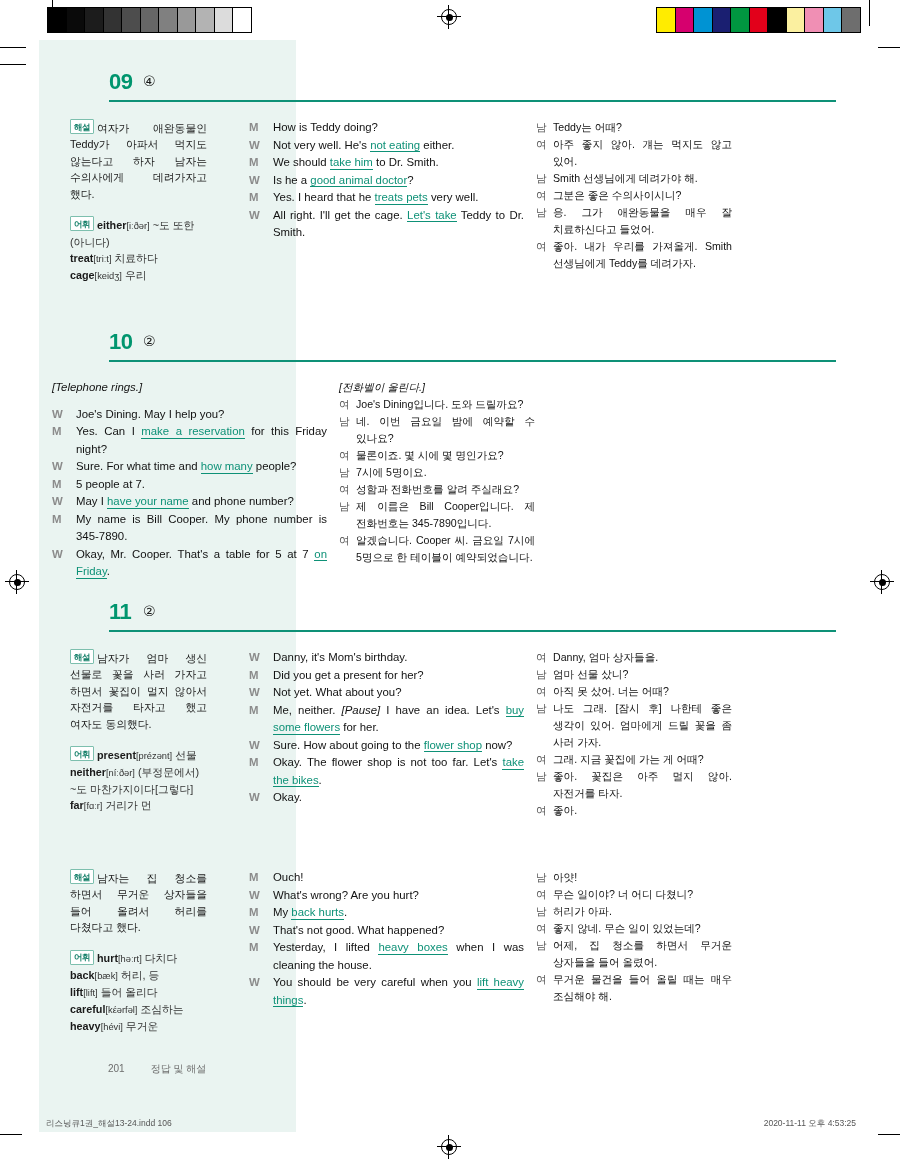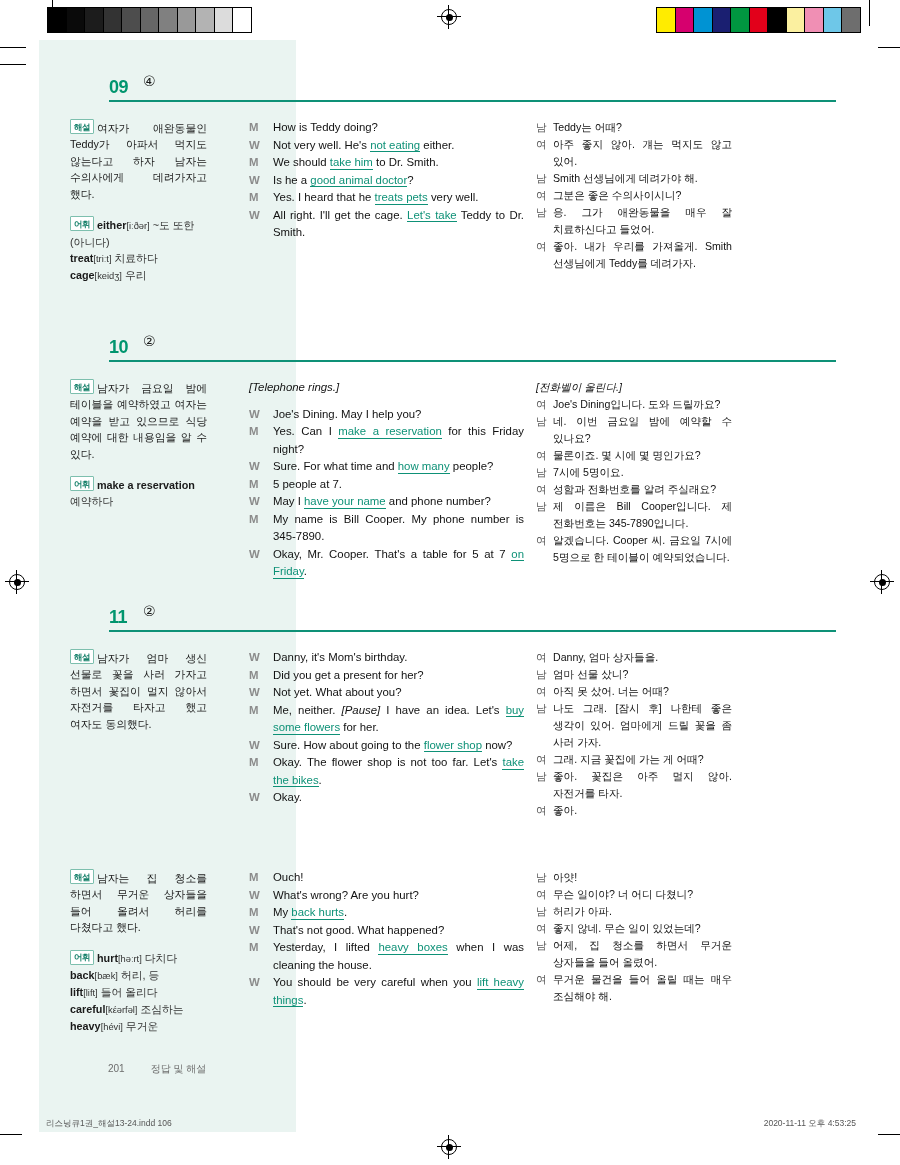--- a/index.html
+++ b/index.html
@@ -34,22 +34,22 @@
     background:#eaf4f1;
   }
 
   .content{position:absolute;left:39px;top:40px;width:822px;}
 
   
   .qblock{position:relative;}
 
   .qhead{position:relative;height:40px;padding-left:70px;}
   .qnum{
-    position:absolute;left:70px;top:12px;
-    font-size:18px;font-weight:bold;color:#00956e;
+    position:absolute;left:70px;top:4px;
+    font-size:22px;font-weight:bold;color:#00956e;
     letter-spacing:-0.5px;
   }
   .qans{
     position:absolute;left:104px;top:8px;
     font-size:14px;color:#1a1a1a;
   }
   .qrule{
     position:absolute;left:70px;right:25px;bottom:3px;height:2px;background:#0e9177;
   }
 
@@ -244,24 +244,20 @@
           </div>
         </div>
       </div>
       <div class="qblock" style="position: absolute; left: 0px; top: 285px; width: 822px;">
         <div class="qhead">
           <span class="qnum">10</span>
           <span class="qans">②</span>
           <span class="qrule"></span>
         </div>
         <div class="qbody">
-          <div class="col-exp">
-            <p class="exp-text"><span class="tag">해설</span>남자가 금요일 밤에 테이블을 예약하였고 여자는 예약을 받고 있으므로 식당 예약에 대한 내용임을 알 수 있다.</p>
-            <p class="voca"><span class="tag">어휘</span><span><span class="w">make a reservation</span> <span class="kr">예약하다</span></span></p>
-          </div>
           <div class="col-script">
             <div class="stage">[Telephone rings.]</div>
             <div class="line">
               <span class="spk">W</span>
               <span class="utt">Joe's Dining. May I help you?</span>
             </div>
             <div class="line">
               <span class="spk">M</span>
               <span class="utt">Yes. Can I <u class="hl">make a reservation</u> for this Friday night?</span>
             </div>
@@ -321,20 +317,21 @@
       </div>
       <div class="qblock" style="position: absolute; left: 0px; top: 555px; width: 822px;">
         <div class="qhead">
           <span class="qnum">11</span>
           <span class="qans">②</span>
           <span class="qrule"></span>
         </div>
         <div class="qbody">
           <div class="col-exp">
             <p class="exp-text"><span class="tag">해설</span>남자가 엄마 생신 선물로 꽃을 사러 가자고 하면서 꽃집이 멀지 않아서 자전거를 타자고 했고 여자도 동의했다.</p>
+            <p class="voca"><span class="tag">어휘</span><span><span class="w">present</span><span class="ph">[prézənt]</span> <span class="kr">선물</span></span><br><span><span class="w">neither</span><span class="ph">[níːðər]</span> <span class="kr">(부정문에서) ~도 마찬가지이다[그렇다]</span></span><br><span><span class="w">far</span><span class="ph">[fɑːr]</span> <span class="kr">거리가 먼</span></span></p>
           </div>
           <div class="col-script">
             <div class="line">
               <span class="spk">W</span>
               <span class="utt">Danny, it's Mom's birthday.</span>
             </div>
             <div class="line">
               <span class="spk">M</span>
               <span class="utt">Did you get a present for her?</span>
             </div>

